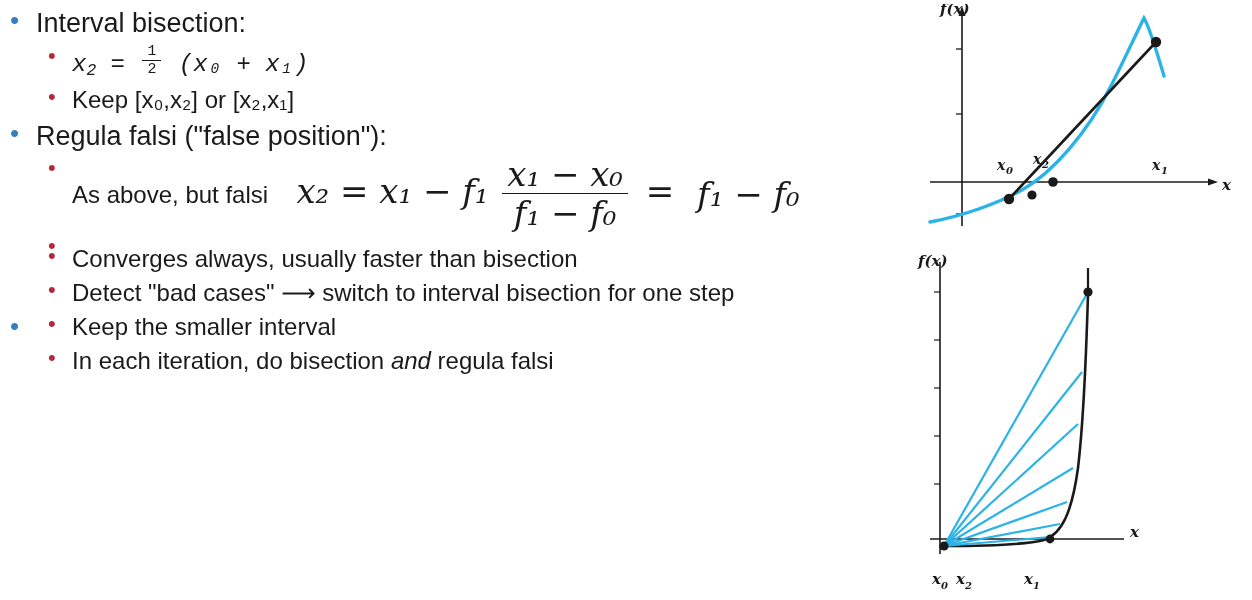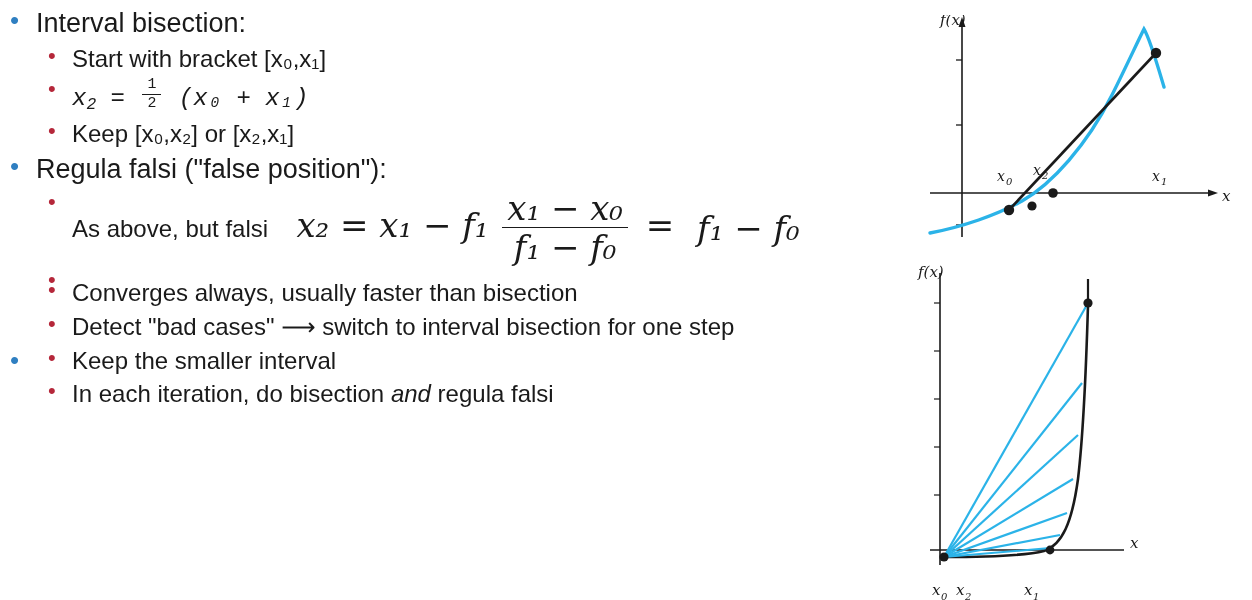--- a/index.html
+++ b/index.html
@@ -120,23 +120,24 @@
   .bigmath .op { font-style: normal; padding: 0 4px; }
 
   .spacer-row { height: 10px; }
 
   .emph { font-style: italic; }
 
   
   .figures {
     position: absolute;
     right: 0;
-    top: 15px;
+    top: 4px;
     width: 340px;
     height: 420px;
+    font-weight: bold;
   }
   .fig {
     position: absolute;
     left: 0;
   }
   #fig-bisection { top: 0; width: 330px; height: 248px; }
   #fig-regula    { top: 250px; width: 330px; height: 350px; }
 
   .fig svg { display: block; }
 </style>
@@ -144,23 +145,20 @@
 <body>
 
 <div class="slide">
 
   <div class="content">
     <ul class="lvl1">
 
       <li>
         <span class="btxt">Interval bisection:</span>
         <ul class="lvl2">
-          <li>
-            <span>Start with bracket [x₀,x₁]</span>
-          </li>
           <li>
             <span class="mathline">
               <span>x</span><sub>2</sub>
               <span class="num">=</span>
               <span class="frac small">
                 <span class="top num">1</span>
                 <span class="bot num">2</span>
               </span>
               <span>(x₀ + x₁)</span>
             </span>

